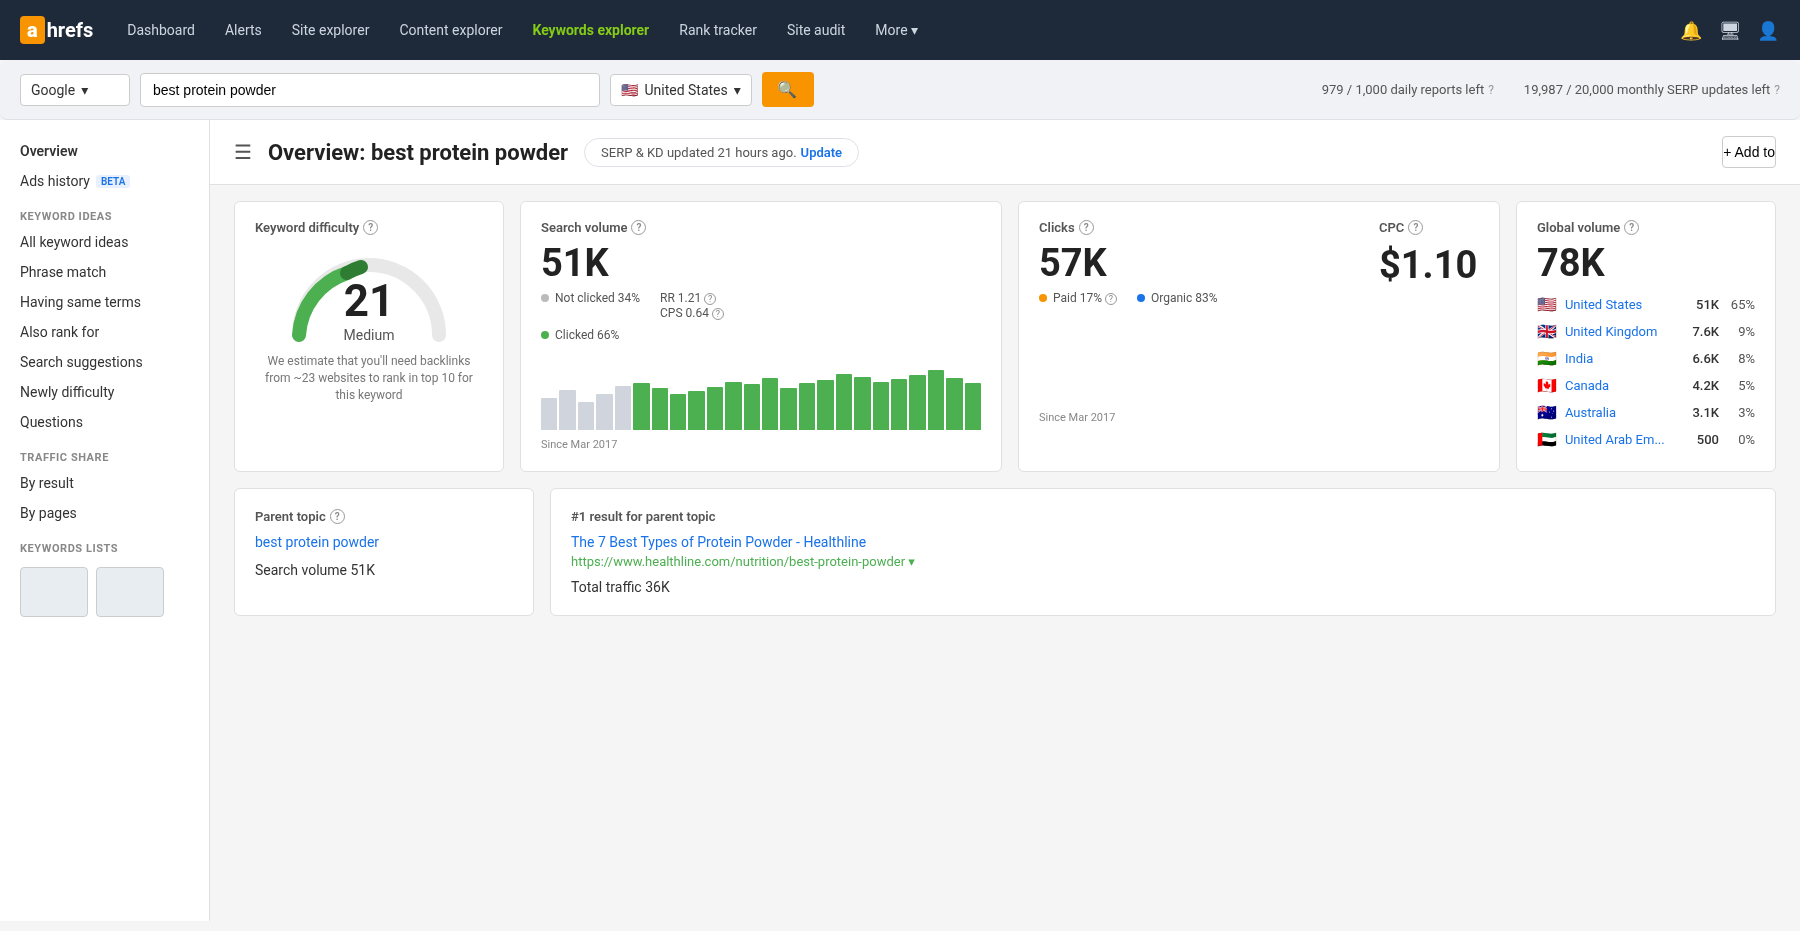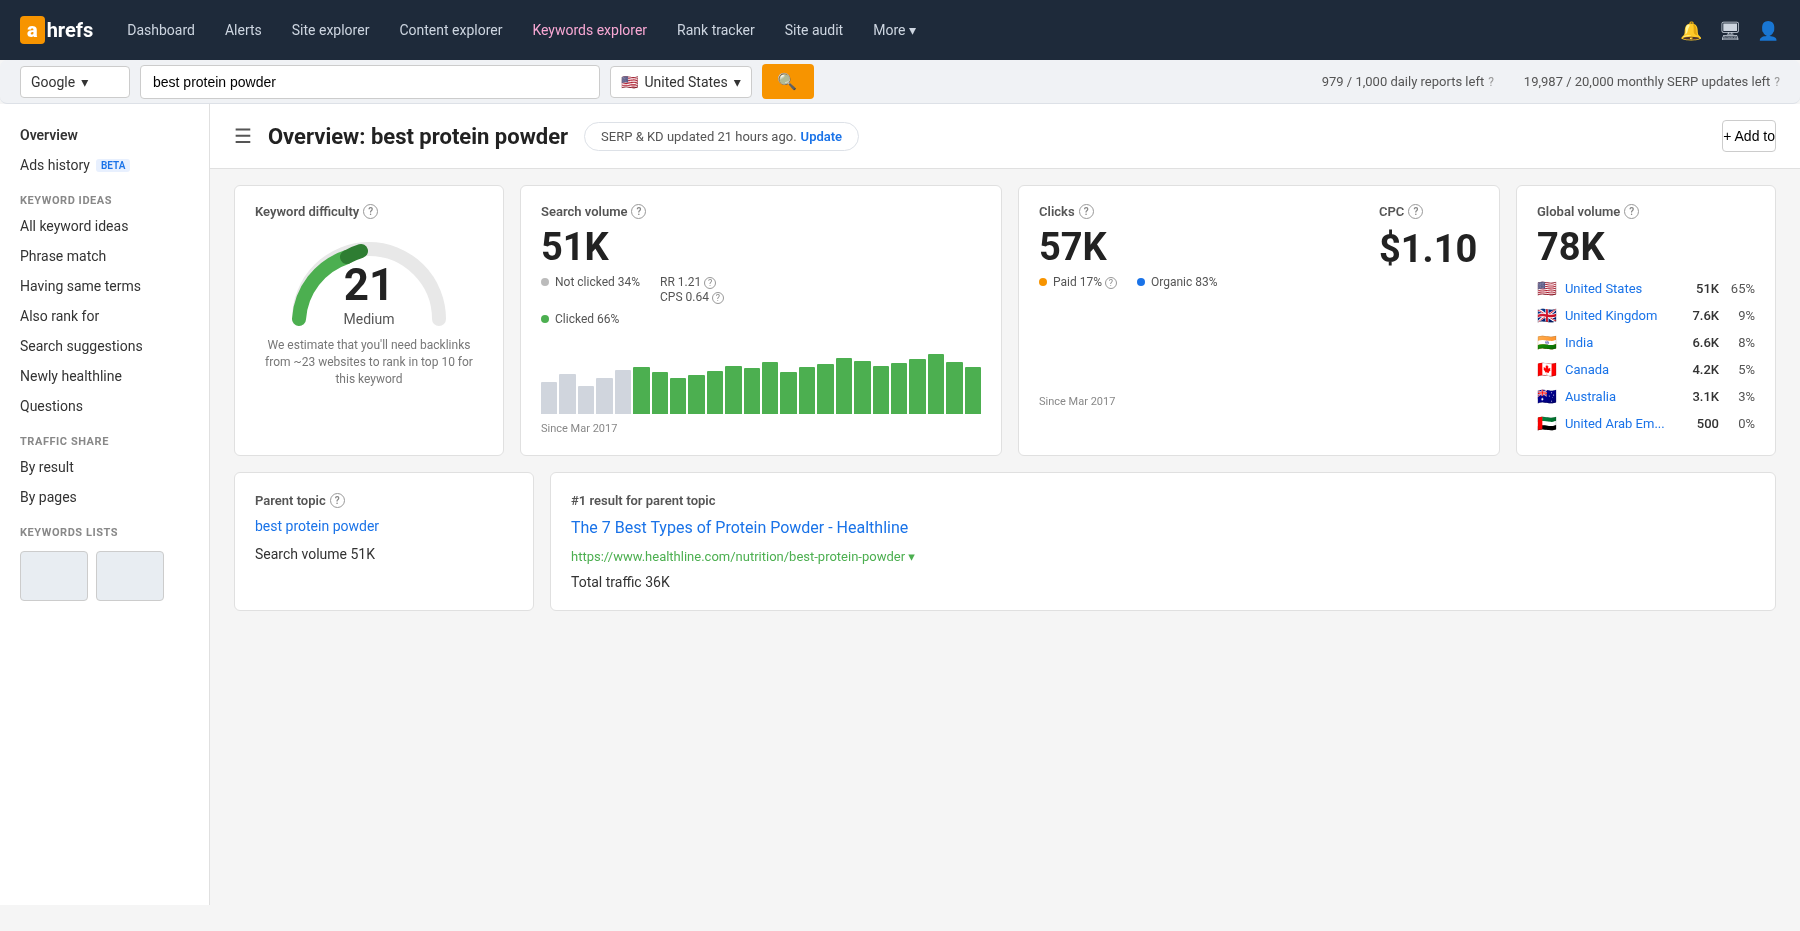--- a/index.html
+++ b/index.html
@@ -33,33 +33,33 @@
     }
     .logo-text { color: #fff; font-size: 20px; font-weight: 700; }
     .nav-item {
       color: #cdd5e0;
       padding: 8px 12px;
       cursor: pointer;
       border-radius: 4px;
       font-size: 14px;
       white-space: nowrap;
     }
-    .nav-item.active { color: #f9a8d4; font-weight: 400; }
+    .nav-item.active { color: #84cc16; font-weight: 700; }
     .nav-right {
       margin-left: auto;
       display: flex;
       align-items: center;
       gap: 16px;
     }
     .nav-icon { color: #cdd5e0; font-size: 18px; cursor: pointer; }
 
     
     .searchbar {
       background: #f0f2f5;
-      padding: 4px 20px;
+      padding: 12px 20px;
       display: flex;
       align-items: center;
       gap: 10px;
       border-bottom: 1px solid #dde1e7;
       border-radius: 7px;
     }
     .search-engine-select {
       background: #fff;
       border: 1px solid #ccc;
       border-radius: 4px;
@@ -352,21 +352,21 @@
       font-size: 13px;
       font-weight: 600;
       color: #555;
       margin-bottom: 10px;
       display: flex;
       align-items: center;
       gap: 4px;
     }
     .parent-topic-link { color: #1a73e8; font-size: 14px; cursor: pointer; margin-bottom: 12px; display: block; }
     .search-vol-row { font-size: 14px; color: #333; }
-    .result-title { color: #1a73e8; font-size: 16px; cursor: pointer; margin-bottom: 12px; }
+    .result-title { color: #1a73e8; font-size: 14px; cursor: pointer; margin-bottom: 4px; }
     .result-url { color: #4CAF50; font-size: 13px; margin-bottom: 10px; }
     .result-traffic { font-size: 14px; color: #333; }
     .cpc-val { font-size: 38px; font-weight: 700; color: #222; }
 
     .clicks-cpc-row { display: flex; gap: 20px; }
     .clicks-card { flex: 1; }
     .cpc-card { flex: 0 0 auto; min-width: 100px; }
   </style>
 </head>
 <body>
@@ -436,21 +436,21 @@
     <div class="sidebar-item">
         <span>Having same terms</span>
       </div>
     <div class="sidebar-item">
         <span>Also rank for</span>
       </div>
     <div class="sidebar-item">
         <span>Search suggestions</span>
       </div>
     <div class="sidebar-item">
-        <span>Newly healthline</span>
+        <span>Newly difficulty</span>
       </div>
     <div class="sidebar-item">
         <span>Questions</span>
       </div>
 
     <div class="sidebar-section-label">TRAFFIC SHARE</div>
     <div class="sidebar-item">
         <span>By result</span>
       </div>
     <div class="sidebar-item">

